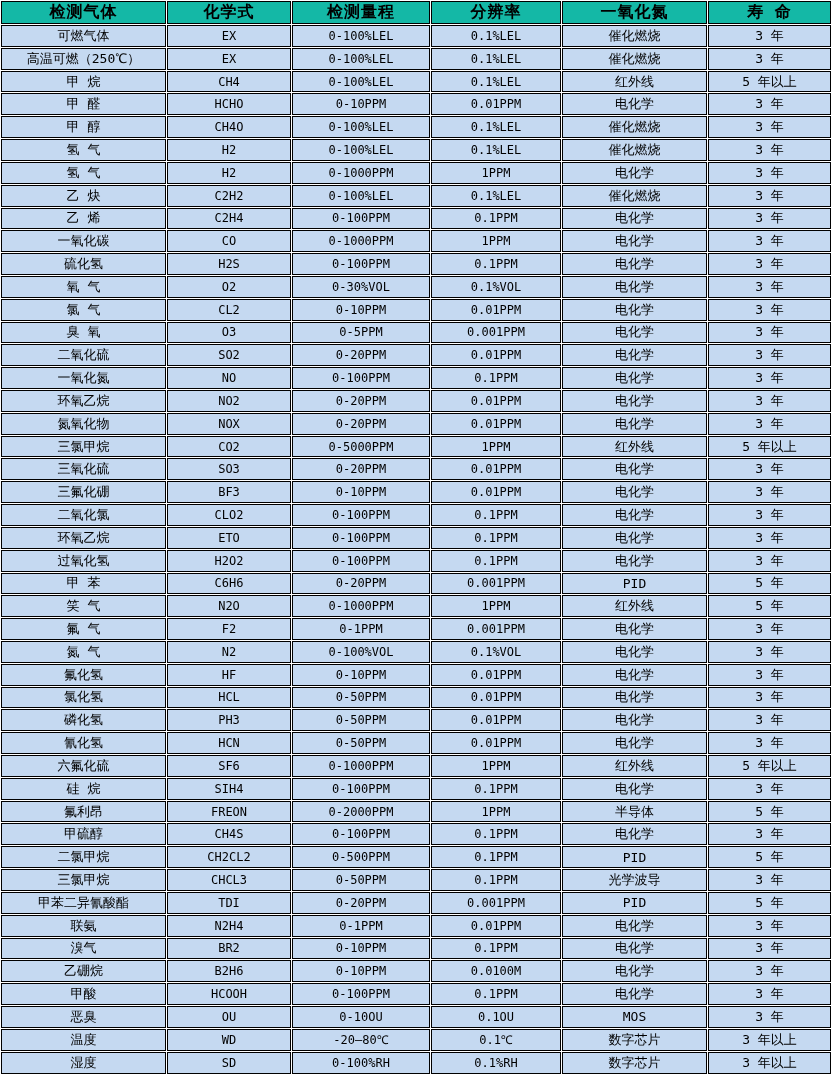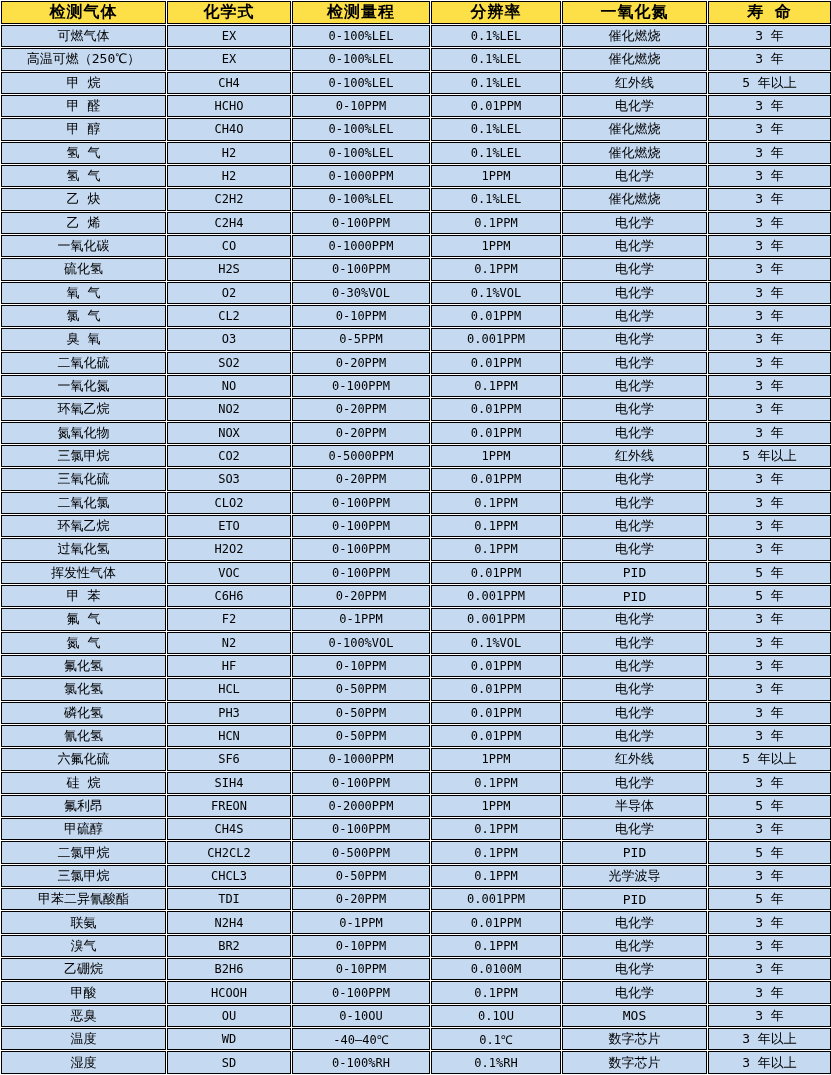--- a/index.html
+++ b/index.html
@@ -19,21 +19,21 @@
   .spec-table th, .spec-table td {
     border: 1px solid #000000;
     text-align: center;
     vertical-align: middle;
     padding: 0;
     overflow: hidden;
     white-space: nowrap;
     color: #000000;
   }
   .spec-table th {
-    background: #fde047;
+    background: #14b8a6;
     font-size: 16px;
     font-weight: bold;
     height: 21px;
     letter-spacing: 1px;
   }
   .spec-table td {
     background: #c5d9f1;
     font-size: 13px;
     font-weight: normal;
   }
@@ -218,20 +218,28 @@
       </tr>
       <tr>
         <td>三氧化硫</td>
         <td class="latin">SO3</td>
         <td class="latin">0-20PPM</td>
         <td class="latin">0.01PPM</td>
         <td>电化学</td>
         <td>3 年</td>
       </tr>
       <tr>
+        <td>三氟化硼</td>
+        <td class="latin">BF3</td>
+        <td class="latin">0-10PPM</td>
+        <td class="latin">0.01PPM</td>
+        <td>电化学</td>
+        <td>3 年</td>
+      </tr>
+      <tr>
         <td>二氧化氯</td>
         <td class="latin">CLO2</td>
         <td class="latin">0-100PPM</td>
         <td class="latin">0.1PPM</td>
         <td>电化学</td>
         <td>3 年</td>
       </tr>
       <tr>
         <td>环氧乙烷</td>
         <td class="latin">ETO</td>
@@ -242,33 +250,33 @@
       </tr>
       <tr>
         <td>过氧化氢</td>
         <td class="latin">H2O2</td>
         <td class="latin">0-100PPM</td>
         <td class="latin">0.1PPM</td>
         <td>电化学</td>
         <td>3 年</td>
       </tr>
       <tr>
-        <td>挥发性气体</td>
-        <td class="latin">VOC</td>
-        <td class="latin">0-100PPM</td>
-        <td class="latin">0.01PPM</td>
+        <td>甲 苯</td>
+        <td class="latin">C6H6</td>
+        <td class="latin">0-20PPM</td>
+        <td class="latin">0.001PPM</td>
         <td>PID</td>
         <td>5 年</td>
       </tr>
       <tr>
-        <td>甲 苯</td>
-        <td class="latin">C6H6</td>
-        <td class="latin">0-20PPM</td>
-        <td class="latin">0.001PPM</td>
-        <td>PID</td>
+        <td>笑 气</td>
+        <td class="latin">N2O</td>
+        <td class="latin">0-1000PPM</td>
+        <td class="latin">1PPM</td>
+        <td>红外线</td>
         <td>5 年</td>
       </tr>
       <tr>
         <td>氟 气</td>
         <td class="latin">F2</td>
         <td class="latin">0-1PPM</td>
         <td class="latin">0.001PPM</td>
         <td>电化学</td>
         <td>3 年</td>
       </tr>
@@ -404,21 +412,21 @@
         <td>恶臭</td>
         <td class="latin">OU</td>
         <td class="latin">0-10OU</td>
         <td class="latin">0.1OU</td>
         <td>MOS</td>
         <td>3 年</td>
       </tr>
       <tr>
         <td>温度</td>
         <td class="latin">WD</td>
-        <td class="latin">-40—40℃</td>
+        <td class="latin">-20—80℃</td>
         <td class="latin">0.1℃</td>
         <td>数字芯片</td>
         <td>3 年以上</td>
       </tr>
       <tr>
         <td>湿度</td>
         <td class="latin">SD</td>
         <td class="latin">0-100%RH</td>
         <td class="latin">0.1%RH</td>
         <td>数字芯片</td>

